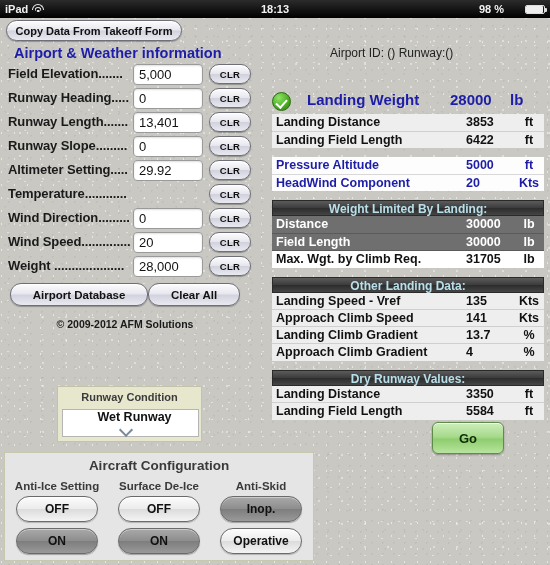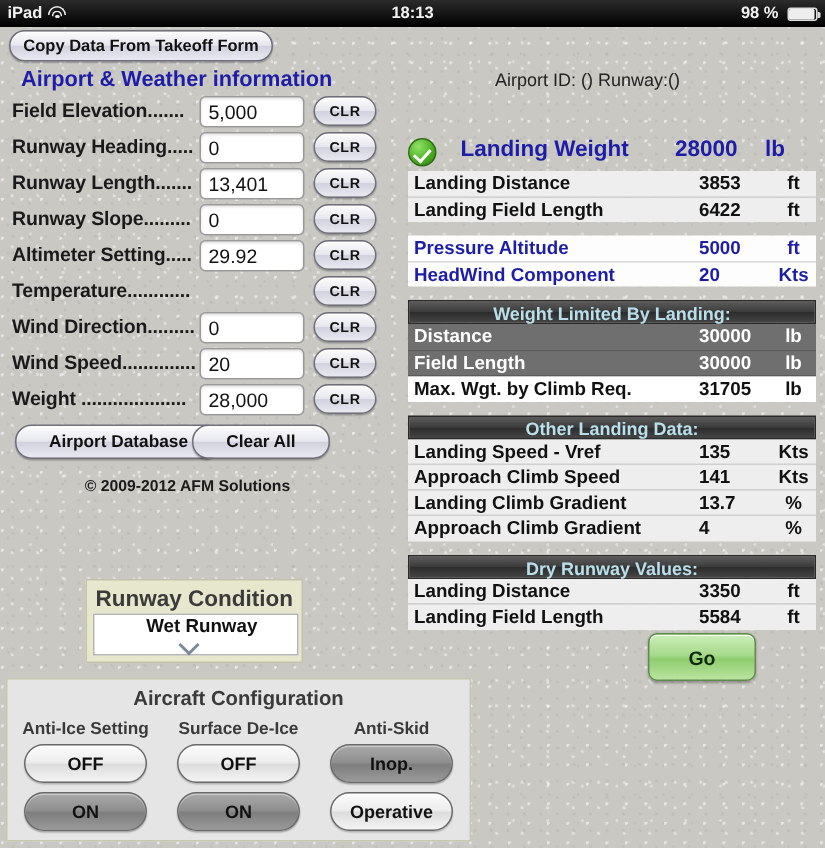--- a/index.html
+++ b/index.html
@@ -22,21 +22,21 @@
 
   
   #statusbar {
     position: absolute; top: 0; left: 0; width: 550px; height: 18px;
     background: linear-gradient(#2b2b2b, #000);
     color: #f2f2f2; font-size: 11px; font-weight: bold;
     display: flex; align-items: center;
   }
   #statusbar .left { position: absolute; left: 5px; display: flex; align-items: center; gap: 4px; }
   #statusbar .mid { position: absolute; left: 0; width: 100%; text-align: center; }
-  #statusbar .right { position: absolute; right: 5px; display: flex; align-items: center; gap: 6px; text-align: right; }
+  #statusbar .right { position: absolute; right: 5px; display: flex; align-items: center; gap: 21px; text-align: right; }
   .wifi { display: inline-block; width: 12px; height: 10px; position: relative; }
   .wifi i {
     position: absolute; left: 50%; transform: translateX(-50%);
     border: 1.5px solid #eee; border-bottom: none;
     border-radius: 50% 50% 0 0 / 100% 100% 0 0;
   }
   .wifi i:nth-child(1) { width: 12px; height: 6px; top: 0; }
   .wifi i:nth-child(2) { width: 7px; height: 4px; top: 2.5px; }
   .wifi i:nth-child(3) { width: 2.5px; height: 2.5px; top: 5.5px; background: #eee; border-radius: 50%; border: none; }
   .battery { display: inline-block; width: 20px; height: 9px; border: 1px solid #ddd; border-radius: 2px; position: relative; }
@@ -75,32 +75,32 @@
     box-shadow: inset 0 1px 2px rgba(0,0,0,.13);
     overflow: hidden; white-space: nowrap; cursor: text;
   }
   .frow .clr {
     position: absolute; left: 201px; top: 0; width: 42px; height: 20px;
     font-size: 9.5px; letter-spacing: .4px;
   }
 
   
   #airport-db { position: absolute; left: 10px; top: 283px; width: 138px; height: 23px; font-size: 11.5px; }
-  #clear-all  { position: absolute; left: 128px; top: 283px; width: 92px; height: 23px; font-size: 11.5px; }
+  #clear-all  { position: absolute; left: 148px; top: 283px; width: 92px; height: 23px; font-size: 11.5px; }
   #copyright {
     position: absolute; left: 0; top: 318px; width: 250px; text-align: center;
     font-size: 10.5px; font-weight: bold; color: #1a1a1a;
   }
 
   
   #rc-panel {
     position: absolute; left: 57px; top: 386px; width: 145px; height: 56px;
     background: #e7e7cd; border: 1px solid #c3c3ab;
   }
-  #rc-title { text-align: center; font-size: 15px; font-weight: bold; color: #3b3b3b; padding-top: 4px; }
+  #rc-title { text-align: center; font-size: 11px; font-weight: bold; color: #3b3b3b; padding-top: 4px; }
   #rc-select {
     position: absolute; left: 4px; top: 22px; width: 137px; height: 28px;
     background: #fff; border: 1px solid #b5b5b5;
     display: flex; align-items: center; cursor: pointer; flex-direction: column;
   }
   #rc-value { font-size: 12.5px; font-weight: bold; color: #111; padding-left: 8px; flex: 1; }
   .chev { width: 12px; height: 12px; margin-right: 9px; position: relative; }
   .chev::after {
     content: ""; position: absolute; left: 1px; top: 1px; width: 8px; height: 8px;
     border-right: 2px solid #7a8a97; border-bottom: 2px solid #7a8a97;

